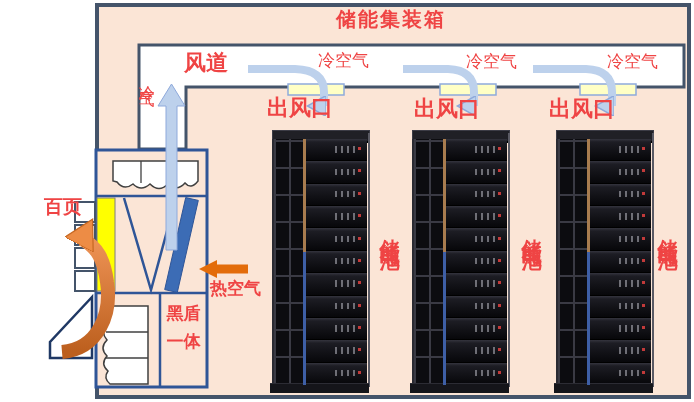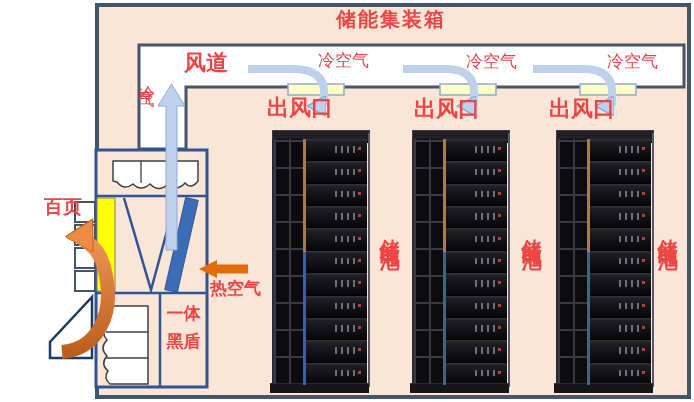--- a/index.html
+++ b/index.html
@@ -195,20 +195,20 @@
   <div class="lbl" id="cold-v">冷空气</div>
   <div class="lbl cold" id="cold-1">冷空气</div>
   <div class="lbl cold" id="cold-2">冷空气</div>
   <div class="lbl cold" id="cold-3">冷空气</div>
   <div class="lbl outlet-lbl" id="out-1">出风口</div>
   <div class="lbl outlet-lbl" id="out-2">出风口</div>
   <div class="lbl outlet-lbl" id="out-3">出风口</div>
   <div class="lbl" id="louver-lbl">百页</div>
   <div class="lbl" id="hot-lbl">热空气</div>
   <div id="ac-name">
+    <div>黑盾</div>
     <div>一体</div>
-    <div>黑盾</div>
   </div>
   <div class="lbl rack-lbl" id="rlbl-1">储能电池</div>
   <div class="lbl rack-lbl" id="rlbl-2">储能电池</div>
   <div class="lbl rack-lbl" id="rlbl-3">储能电池</div>
 
 </div>
 
 </body></html>

